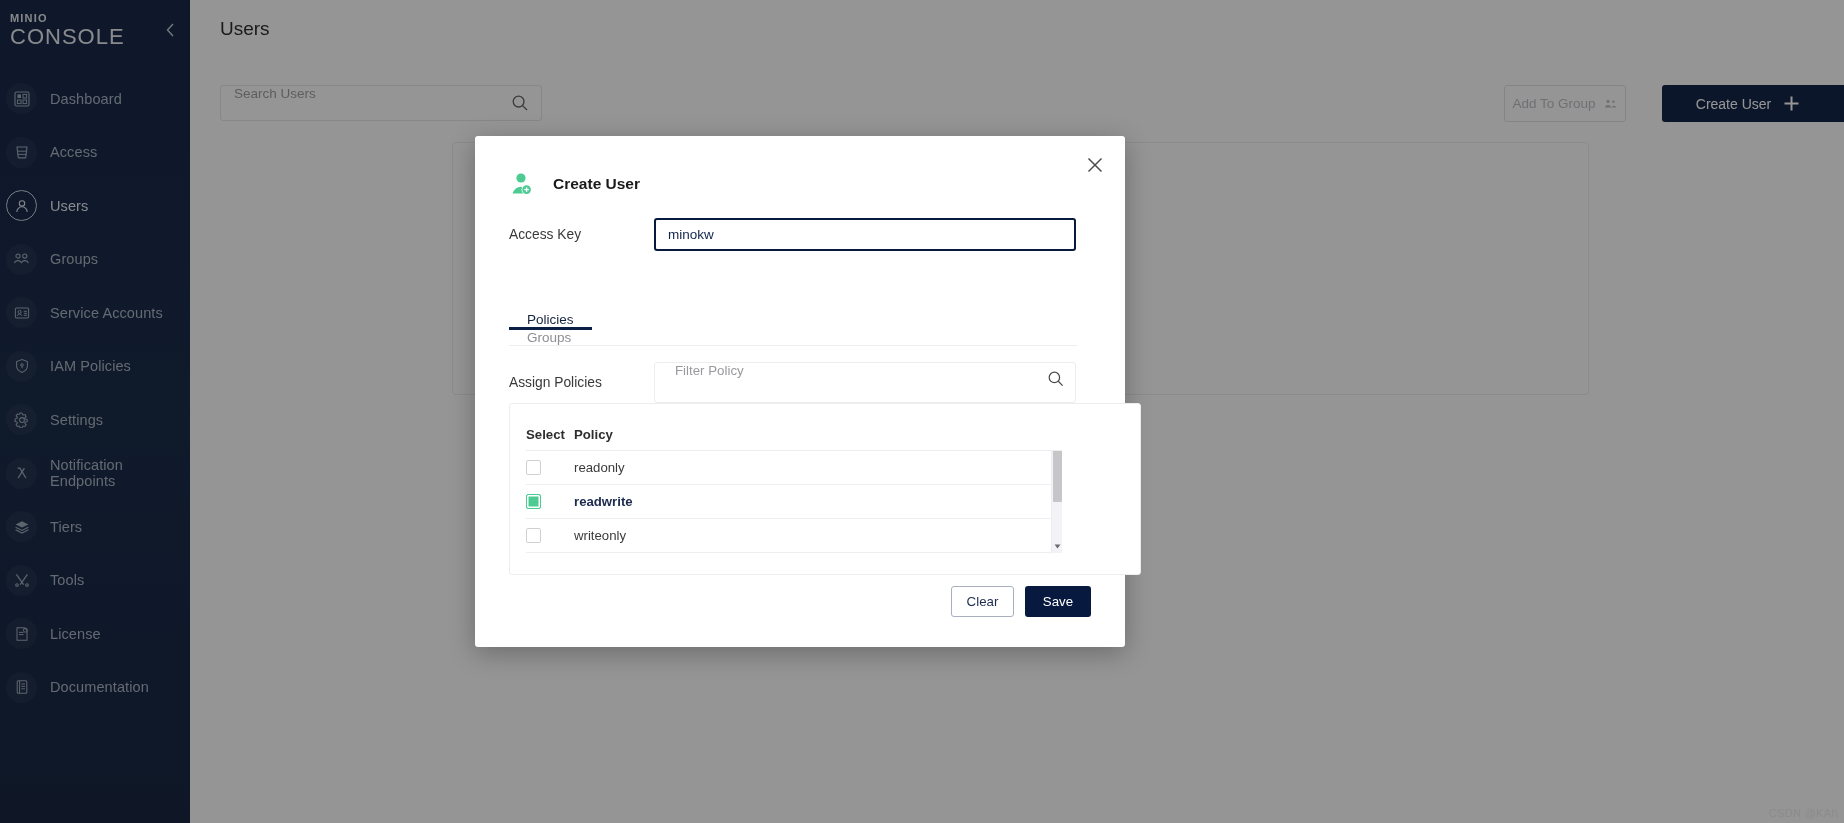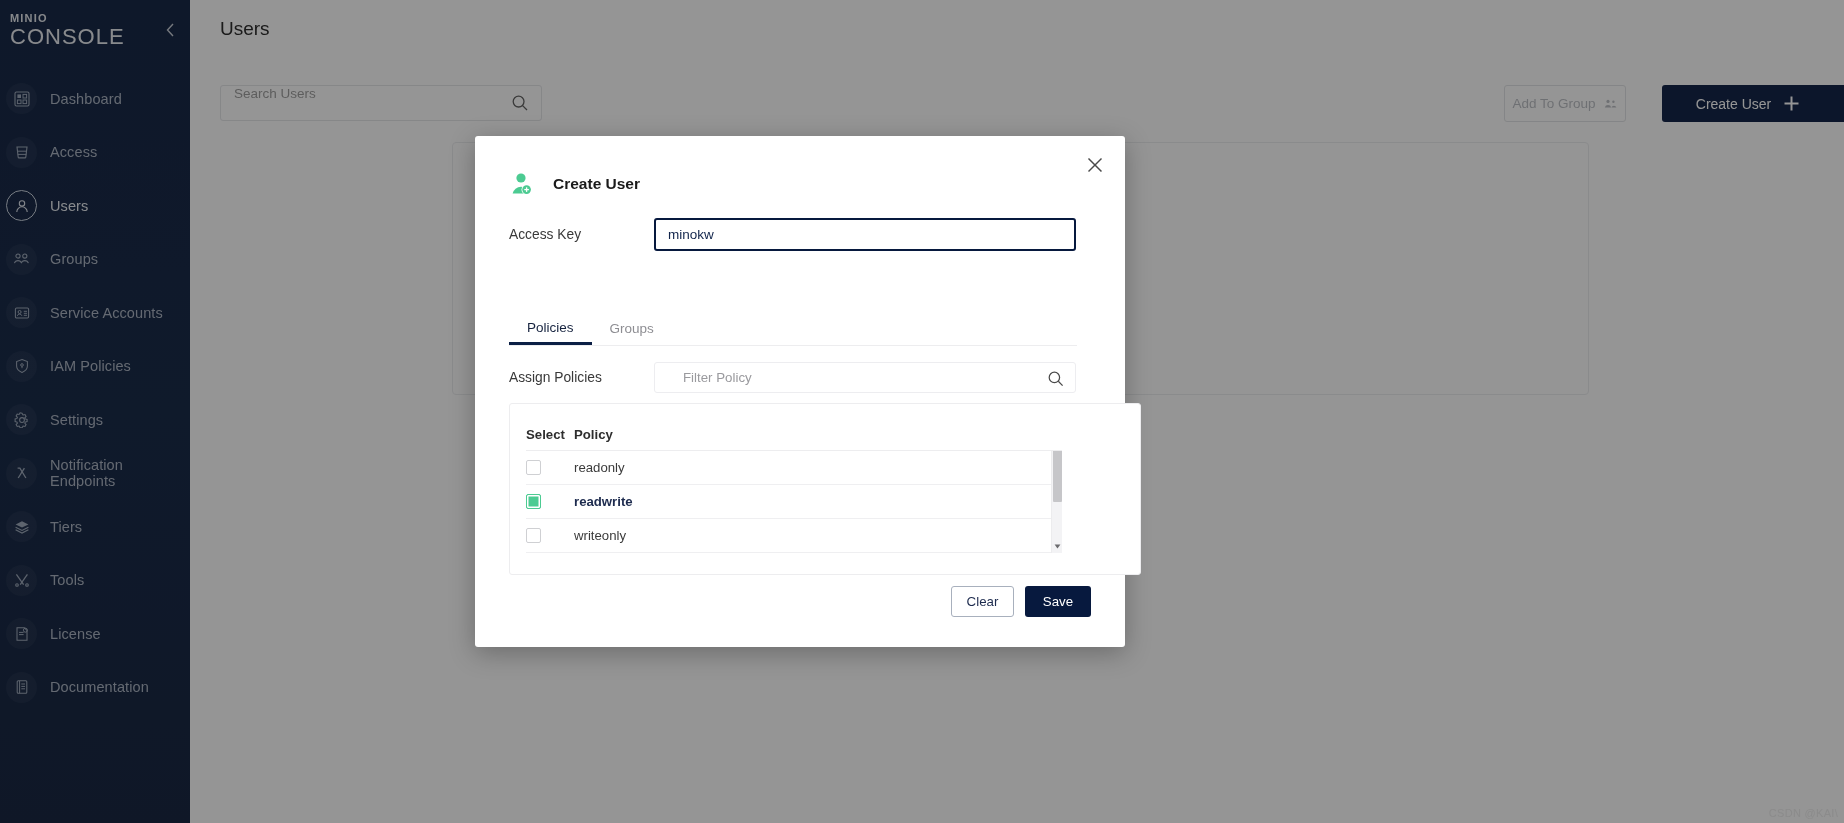--- a/index.html
+++ b/index.html
@@ -170,41 +170,41 @@
   .form-input.focused {
     border: 2px solid #07193E;
   }
   .secret-dots {
     font-size: 12px; color: #0d1f44; letter-spacing: 2.5px;
   }
   .tabs {
     position: absolute; left: 34px; top: 176px;
     width: 568px; height: 34px;
     border-bottom: 1px solid #ededef;
-    display: flex; align-items: flex-start;
+    display: flex; align-items: flex-start; flex-direction: column;
   }
   .tab {
     height: 33px; display: flex; align-items: center;
     justify-content: center;
     font-size: 13.5px; color: #8e8e93; cursor: pointer;
     padding: 0 18px; min-width: 76px;
   }
   .tab.active {
     color: #16233f;
     border-bottom: 3px solid #0b1f45;
   }
   .assign-row {
     position: absolute; left: 34px; top: 226px;
     display: flex; align-items: center;
   }
   .filter-input {
     position: relative;
-    width: 422px; height: 31px;
+    width: 422px; height: 41px;
     border: 1px solid #ededf0; border-radius: 3px;
-    display: flex; align-items: center; padding-left: 28px;
+    display: flex; align-items: flex-start; padding-left: 20px;
     font-size: 13.3px; color: #9a9a9e;
   }
   .filter-ico {
     position: absolute; right: 10px; top: 7px;
     width: 18px; height: 18px; color: #4a4a4a;
   }
   .policy-card {
     position: absolute; left: 34px; top: 267px;
     width: 632px; height: 172px;
     border: 1px solid #ededef; border-radius: 3px;

